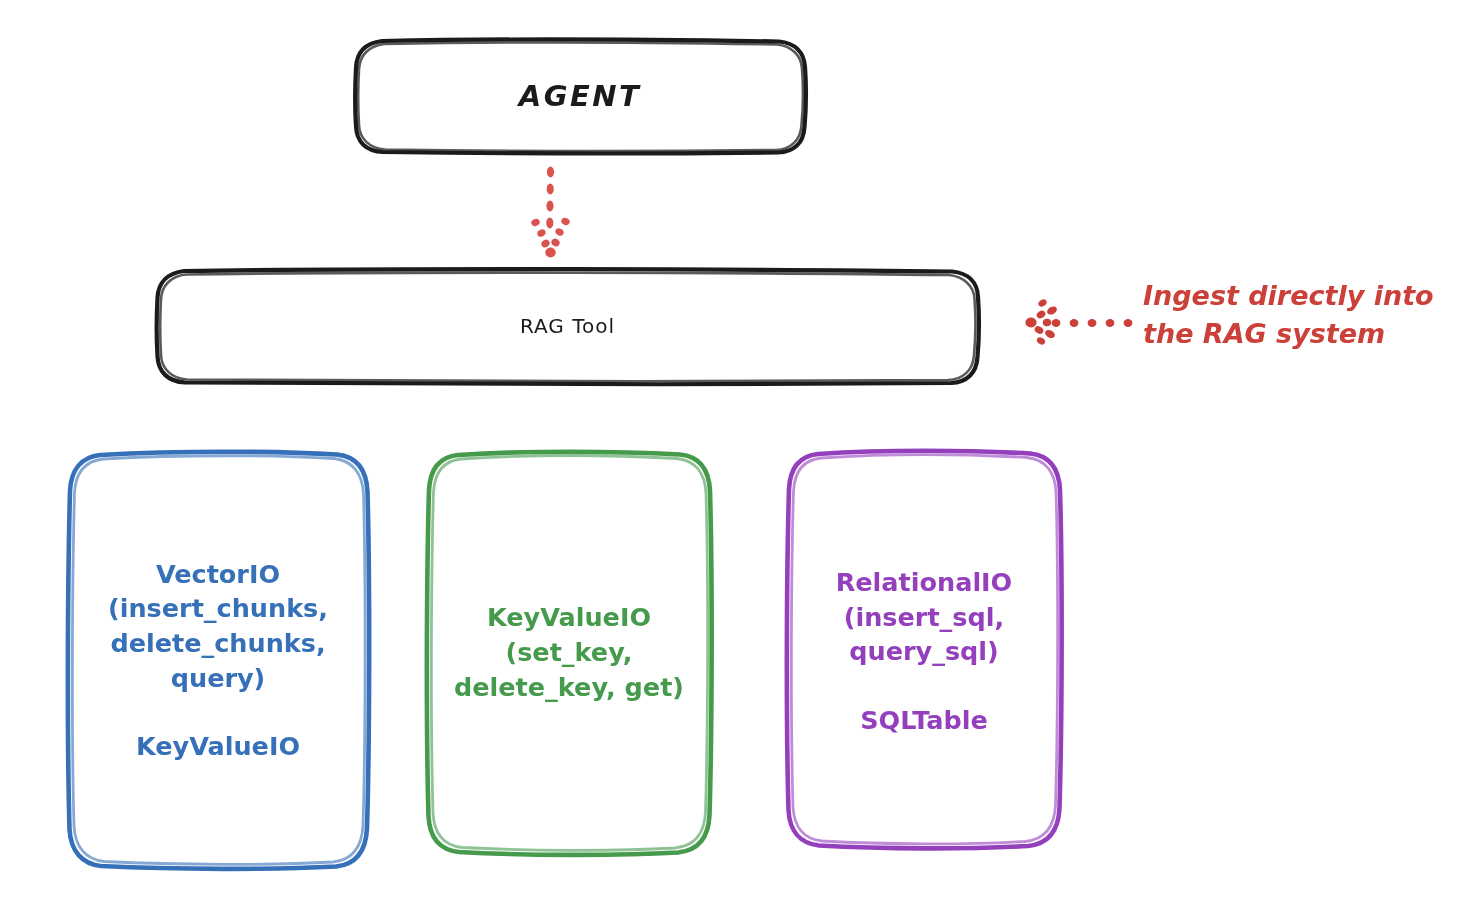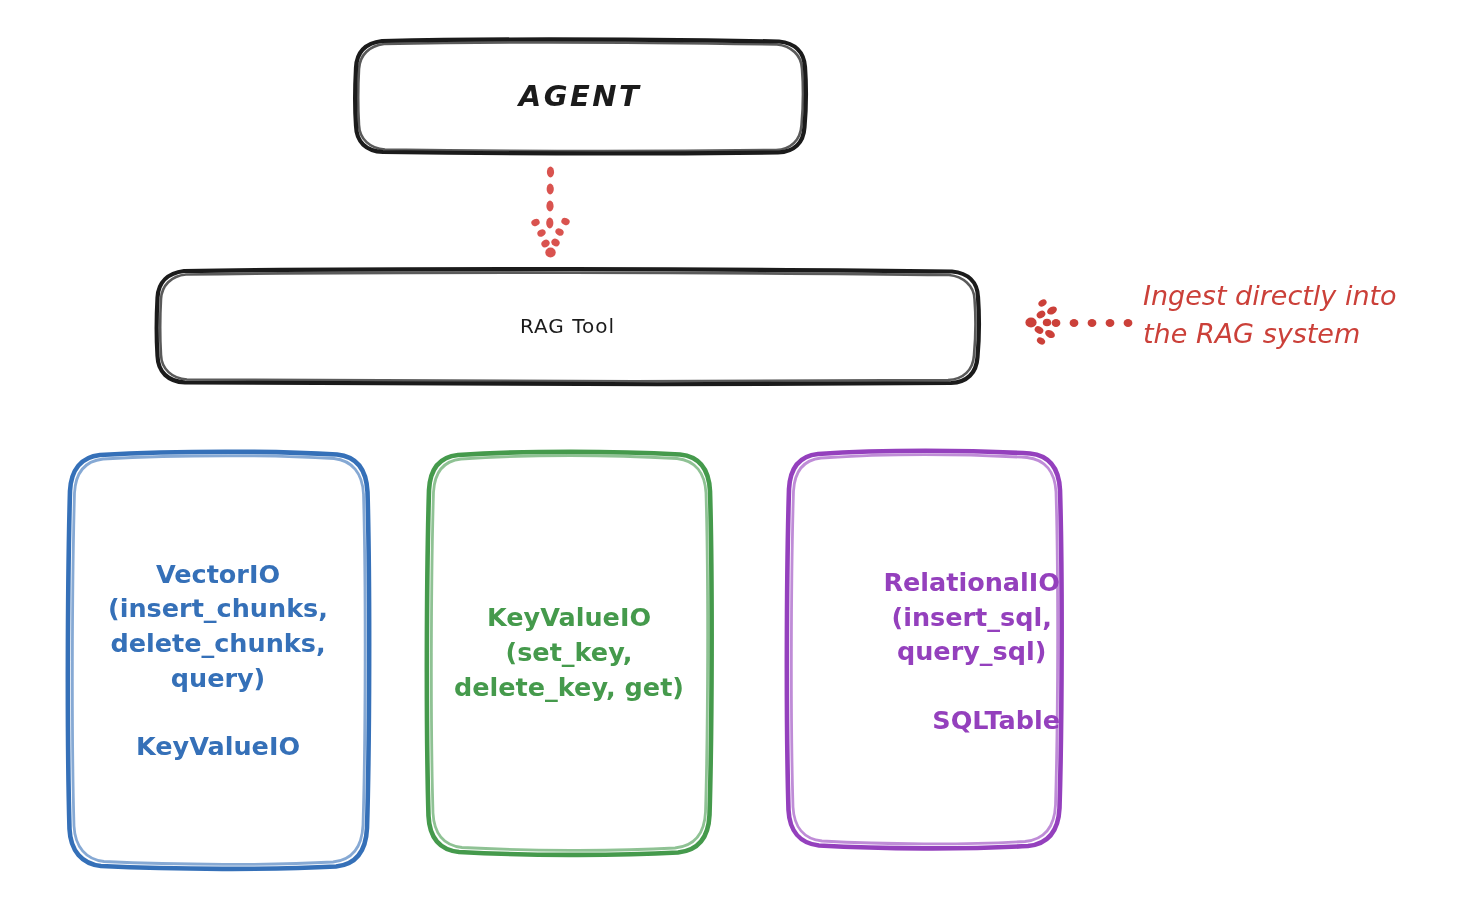--- a/index.html
+++ b/index.html
@@ -97,35 +97,34 @@
     gap: 26px;
   }
   #keyvalueio-node .node-label,
   #keyvalueio-node .node-sub { color: #459a4c; }
 
   #relationalio-node {
     left: 788px;
     top: 450px;
     width: 272px;
     height: 400px;
-    align-items: flex-end;
   }
   #relationalio-node .node-label,
   #relationalio-node .node-sub { color: #9440bd; }
 
   
   #ingest-annotation {
     position: absolute;
     left: 1143px;
     top: 277px;
     width: 330px;
     text-align: left;
     color: #cb4039;
     font-size: 27px;
-    font-weight: 400;
+    font-weight: 700;
     font-style: italic;
     line-height: 1.42;
     white-space: pre-line;
   }
 
   svg .rough { fill: none; stroke-linecap: round; stroke-linejoin: round; }
 </style>
 </head>
 <body>
 

